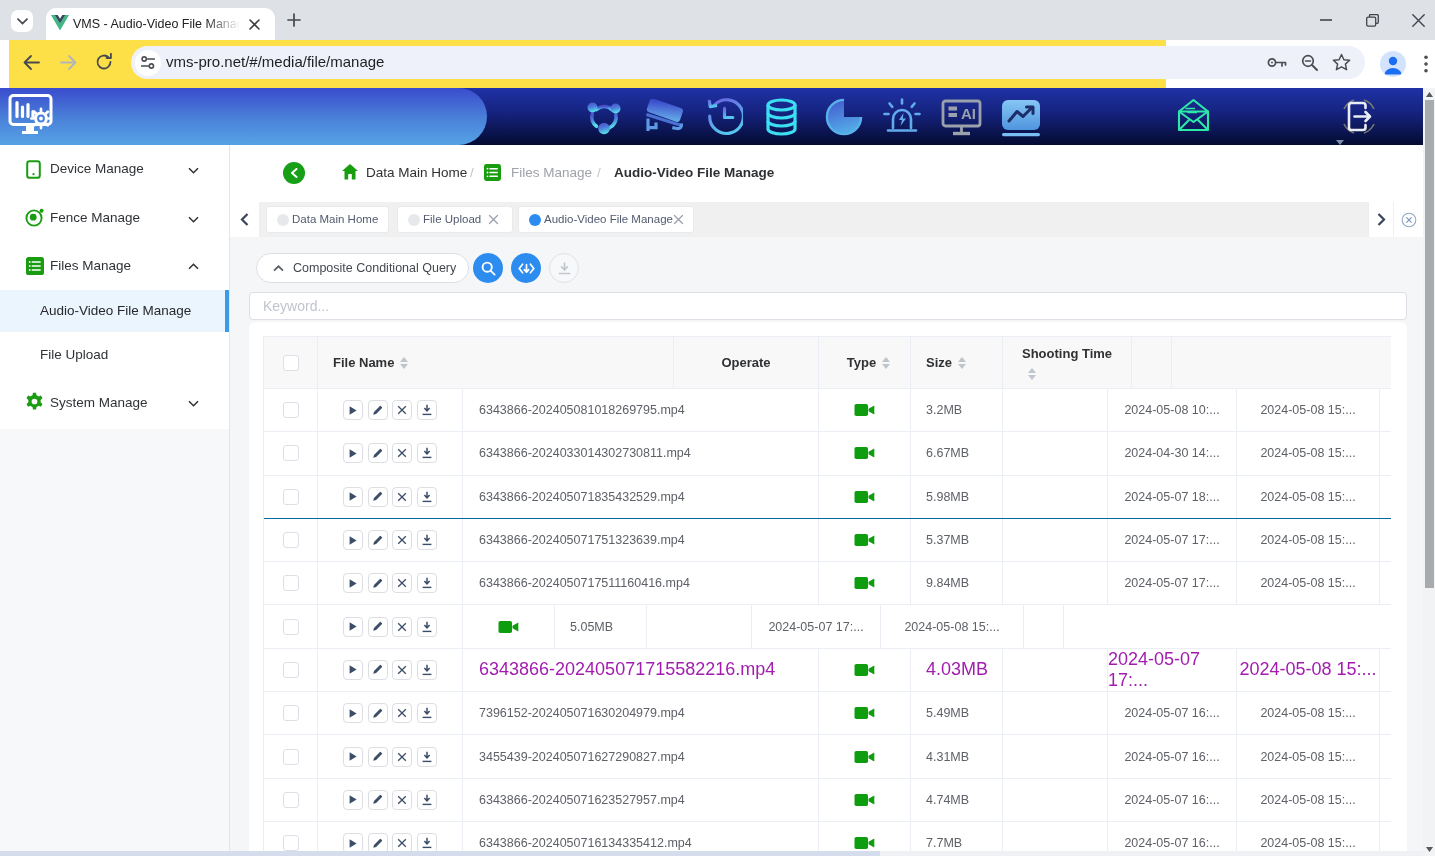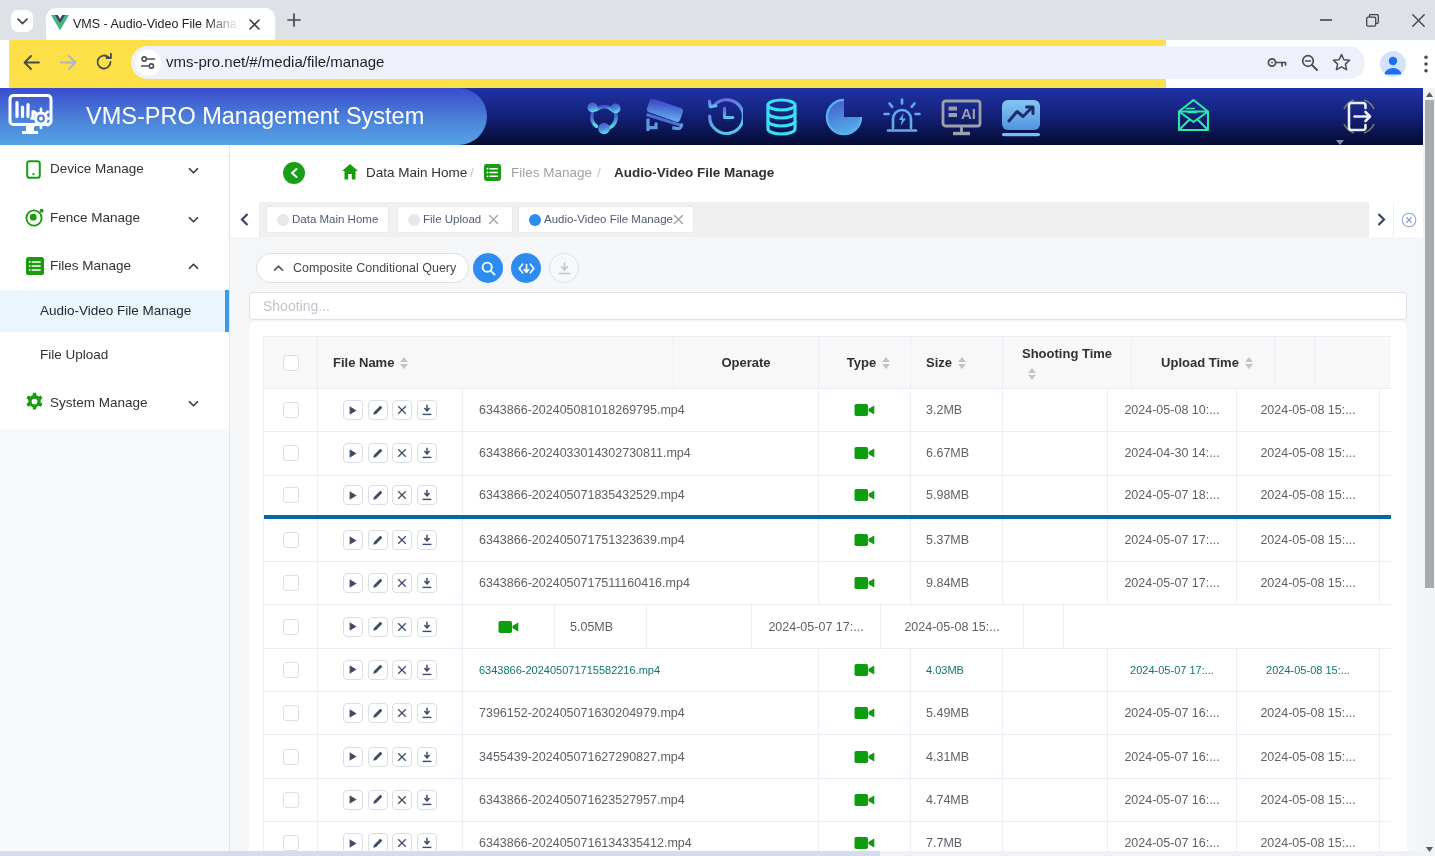--- a/index.html
+++ b/index.html
@@ -103,21 +103,20 @@
           <path d="M-9.6 0 H-7.4"></path>
           <path d="M7.4 0 H9.6"></path>
         <path d="M-6.8 -6.8 L-5.2 -5.2"></path>
           <path d="M5.2 5.2 L6.8 6.8"></path>
           <path d="M-6.8 6.8 L-5.2 5.2"></path>
           <path d="M5.2 -5.2 L6.8 -6.8"></path>
       </g>
     </g>
     <path d="M19 31.5 h8 v6.5 h4 v3 h-16 v-3 h4 Z" fill="#fff"></path>
   </svg>
-  <div class="abs" style="left:86px;top:15px;font-size:23.5px;color:#fff;font-weight:500">VMS-PRO Management System</div>
 
 <svg class="abs" style="left:586px;top:10px" width="37" height="38" viewBox="0 0 37 38">
   <defs>
         <linearGradient id="gA" x1="0" y1="0" x2="0.25" y2="1">
           <stop offset="0" stop-color="#4b48c6"></stop>
           <stop offset="0.55" stop-color="#4b82dd"></stop>
           <stop offset="1" stop-color="#55dde8"></stop>
         </linearGradient>
       </defs>
   <g fill="none" stroke="url(#gA)" stroke-width="3.6" stroke-linecap="round">
@@ -369,21 +368,21 @@
   <div class="abs flexc" style="left:319px;top:16px;width:30px;height:30px;border-radius:50%;background:#f7f8fa;border:1px solid #dfe1e5;justify-content:center">
     <svg width="13" height="13" viewBox="0 0 13 13">
       <g fill="none" stroke="#c2c6cd" stroke-width="1.7" stroke-linecap="round">
         <path d="M6.5 1 V7 M3.6 4.8 L6.5 8 L9.4 4.8"></path>
         <path d="M1.5 11.5 H11.5"></path>
       </g>
     </svg>
   </div>
 
   <div class="abs flexc" style="left:19px;top:55px;width:1158px;height:28px;background:#fff;border:1px solid #dcdfe6;border-radius:4px">
-    <span style="margin-left:13px;font-size:14px;color:#c0c4cc">Shooting...</span>
+    <span style="margin-left:13px;font-size:14px;color:#c0c4cc">Keyword...</span>
   </div>
 
   <div class="abs" style="left:19px;top:85px;width:1158px;height:534px;background:#fff;border-radius:6px 6px 0 0"></div>
 <div class="abs" style="left:33px;top:99px;width:1128px;height:520px;overflow:hidden;border-left:1px solid #ebeef5">
       <div style="display:flex;height:53px;background:#f8f8f9;border-bottom:1px solid #ebeef5;border-top:1px solid #ebeef5;font-weight:700;font-size:13px;color:#303133">
         <div style="display:flex;align-items:center;border-right:1px solid #ebeef5;height:100%;overflow:hidden;flex-shrink:0;width:54px;justify-content:center">
           <span style="width:16px;height:16px;border:1px solid #dcdfe6;border-radius:3px;background:#fff"></span>
         </div>
         <div style="display:flex;align-items:center;border-right:1px solid #ebeef5;height:100%;overflow:hidden;flex-shrink:0;width:356px;padding-left:15px">File Name<span style="display:inline-block;vertical-align:middle;margin-left:6px;width:0">
             <span style="display:block;width:0;height:0;border:4px solid transparent;border-bottom:5px solid #c0c4cc;border-top-width:0;margin-bottom:2px"></span>
@@ -395,24 +394,20 @@
             <span style="display:block;width:0;height:0;border:4px solid transparent;border-top:5px solid #c0c4cc;border-bottom-width:0"></span>
           </span></div>
         <div style="display:flex;align-items:center;border-right:1px solid #ebeef5;height:100%;overflow:hidden;flex-shrink:0;width:92px;padding-left:15px">Size<span style="display:inline-block;vertical-align:middle;margin-left:6px;width:0">
             <span style="display:block;width:0;height:0;border:4px solid transparent;border-bottom:5px solid #c0c4cc;border-top-width:0;margin-bottom:2px"></span>
             <span style="display:block;width:0;height:0;border:4px solid transparent;border-top:5px solid #c0c4cc;border-bottom-width:0"></span>
           </span></div>
         <div style="display:flex;align-items:center;border-right:1px solid #ebeef5;height:100%;overflow:hidden;flex-shrink:0;width:129px;position:relative">
           <span style="position:absolute;left:19px;top:9px">Shooting Time</span>
           <span style="position:absolute;left:19px;top:28px"><span style="display:inline-block;vertical-align:middle;margin-left:6px;width:0"><span style="display:block;width:0;height:0;border:4px solid transparent;border-bottom:5px solid #c0c4cc;border-top-width:0;margin-bottom:2px"></span><span style="display:block;width:0;height:0;border:4px solid transparent;border-top:5px solid #c0c4cc;border-bottom-width:0"></span></span></span>
         </div>
-        <div style="display:flex;align-items:center;border-right:1px solid #ebeef5;height:100%;overflow:hidden;flex-shrink:0;width:143px;justify-content:center">Upload Time<span style="display:inline-block;vertical-align:middle;margin-left:6px;width:0">
-            <span style="display:block;width:0;height:0;border:4px solid transparent;border-bottom:5px solid #c0c4cc;border-top-width:0;margin-bottom:2px"></span>
-            <span style="display:block;width:0;height:0;border:4px solid transparent;border-top:5px solid #c0c4cc;border-bottom-width:0"></span>
-          </span></div>
         <div style="display:flex;align-items:center;border-right:1px solid #ebeef5;height:100%;overflow:hidden;flex-shrink:0;width:40px"></div>
       </div>
       <div style="display:flex;height:43.3px;border-bottom:1px solid #ebeef5;font-size:12.5px;color:#5e6167;background:#fff">
         <div style="display:flex;align-items:center;border-right:1px solid #ebeef5;height:100%;overflow:hidden;flex-shrink:0;width:54px;justify-content:center">
           <span style="width:16px;height:16px;border:1px solid #dcdfe6;border-radius:3px;background:#fff"></span>
         </div>
         <div style="display:flex;align-items:center;border-right:1px solid #ebeef5;height:100%;overflow:hidden;flex-shrink:0;width:145px;justify-content:center">
           <span style="display:inline-flex;align-items:center;justify-content:center;width:20px;height:20px;border:1px solid #dcdee2;border-radius:4px;background:#fff;margin:0 2.4px">
             <svg width="11" height="11" viewBox="0 0 11 11">
               <path d="M2.6 1.2 L9.6 5.5 L2.6 9.8 Z" fill="#3c4d68"></path>
@@ -481,21 +476,21 @@
             <rect x="0.5" y="2" width="13.5" height="12" rx="1.8" fill="#0e9d0e"></rect>
             <path d="M14.5 6.8 L20.3 3.4 V12.6 L14.5 9.2 Z" fill="#0e9d0e"></path>
           </svg>
         </div>
         <div style="display:flex;align-items:center;border-right:1px solid #ebeef5;height:100%;overflow:hidden;flex-shrink:0;width:92px;padding-left:15px">6.67MB</div>
         <div style="display:flex;align-items:center;border-right:1px solid #ebeef5;height:100%;overflow:hidden;flex-shrink:0;width:105px"></div>
         <div style="display:flex;align-items:center;border-right:1px solid #ebeef5;height:100%;overflow:hidden;flex-shrink:0;width:129px;justify-content:center">2024-04-30 14:...</div>
         <div style="display:flex;align-items:center;border-right:1px solid #ebeef5;height:100%;overflow:hidden;flex-shrink:0;width:143px;justify-content:center">2024-05-08 15:...</div>
         <div style="display:flex;align-items:center;border-right:1px solid #ebeef5;height:100%;overflow:hidden;flex-shrink:0;width:40px"></div>
       </div>
-      <div style="display:flex;height:43.3px;border-bottom:4px solid #0369a1;font-size:12.5px;color:#5e6167;background:#fff">
+      <div style="display:flex;height:43.3px;border-bottom:1px solid #0369a1;font-size:12.5px;color:#5e6167;background:#fff">
         <div style="display:flex;align-items:center;border-right:1px solid #ebeef5;height:100%;overflow:hidden;flex-shrink:0;width:54px;justify-content:center">
           <span style="width:16px;height:16px;border:1px solid #dcdfe6;border-radius:3px;background:#fff"></span>
         </div>
         <div style="display:flex;align-items:center;border-right:1px solid #ebeef5;height:100%;overflow:hidden;flex-shrink:0;width:145px;justify-content:center">
           <span style="display:inline-flex;align-items:center;justify-content:center;width:20px;height:20px;border:1px solid #dcdee2;border-radius:4px;background:#fff;margin:0 2.4px">
             <svg width="11" height="11" viewBox="0 0 11 11">
               <path d="M2.6 1.2 L9.6 5.5 L2.6 9.8 Z" fill="#3c4d68"></path>
             </svg>
           </span>
           <span style="display:inline-flex;align-items:center;justify-content:center;width:20px;height:20px;border:1px solid #dcdee2;border-radius:4px;background:#fff;margin:0 2.4px">
@@ -640,21 +635,21 @@
             <rect x="0.5" y="2" width="13.5" height="12" rx="1.8" fill="#0e9d0e"></rect>
             <path d="M14.5 6.8 L20.3 3.4 V12.6 L14.5 9.2 Z" fill="#0e9d0e"></path>
           </svg>
         </div>
         <div style="display:flex;align-items:center;border-right:1px solid #ebeef5;height:100%;overflow:hidden;flex-shrink:0;width:92px;padding-left:15px">5.05MB</div>
         <div style="display:flex;align-items:center;border-right:1px solid #ebeef5;height:100%;overflow:hidden;flex-shrink:0;width:105px"></div>
         <div style="display:flex;align-items:center;border-right:1px solid #ebeef5;height:100%;overflow:hidden;flex-shrink:0;width:129px;justify-content:center">2024-05-07 17:...</div>
         <div style="display:flex;align-items:center;border-right:1px solid #ebeef5;height:100%;overflow:hidden;flex-shrink:0;width:143px;justify-content:center">2024-05-08 15:...</div>
         <div style="display:flex;align-items:center;border-right:1px solid #ebeef5;height:100%;overflow:hidden;flex-shrink:0;width:40px"></div>
       </div>
-      <div style="display:flex;height:43.3px;border-bottom:1px solid #ebeef5;font-size:11px;color:#0f766e;background:#fff">
+      <div style="display:flex;height:43.3px;border-bottom:1px solid #ebeef5;font-size:18px;color:#a21caf;background:#fff">
         <div style="display:flex;align-items:center;border-right:1px solid #ebeef5;height:100%;overflow:hidden;flex-shrink:0;width:54px;justify-content:center">
           <span style="width:16px;height:16px;border:1px solid #dcdfe6;border-radius:3px;background:#fff"></span>
         </div>
         <div style="display:flex;align-items:center;border-right:1px solid #ebeef5;height:100%;overflow:hidden;flex-shrink:0;width:145px;justify-content:center">
           <span style="display:inline-flex;align-items:center;justify-content:center;width:20px;height:20px;border:1px solid #dcdee2;border-radius:4px;background:#fff;margin:0 2.4px">
             <svg width="11" height="11" viewBox="0 0 11 11">
               <path d="M2.6 1.2 L9.6 5.5 L2.6 9.8 Z" fill="#3c4d68"></path>
             </svg>
           </span>
           <span style="display:inline-flex;align-items:center;justify-content:center;width:20px;height:20px;border:1px solid #dcdee2;border-radius:4px;background:#fff;margin:0 2.4px">

